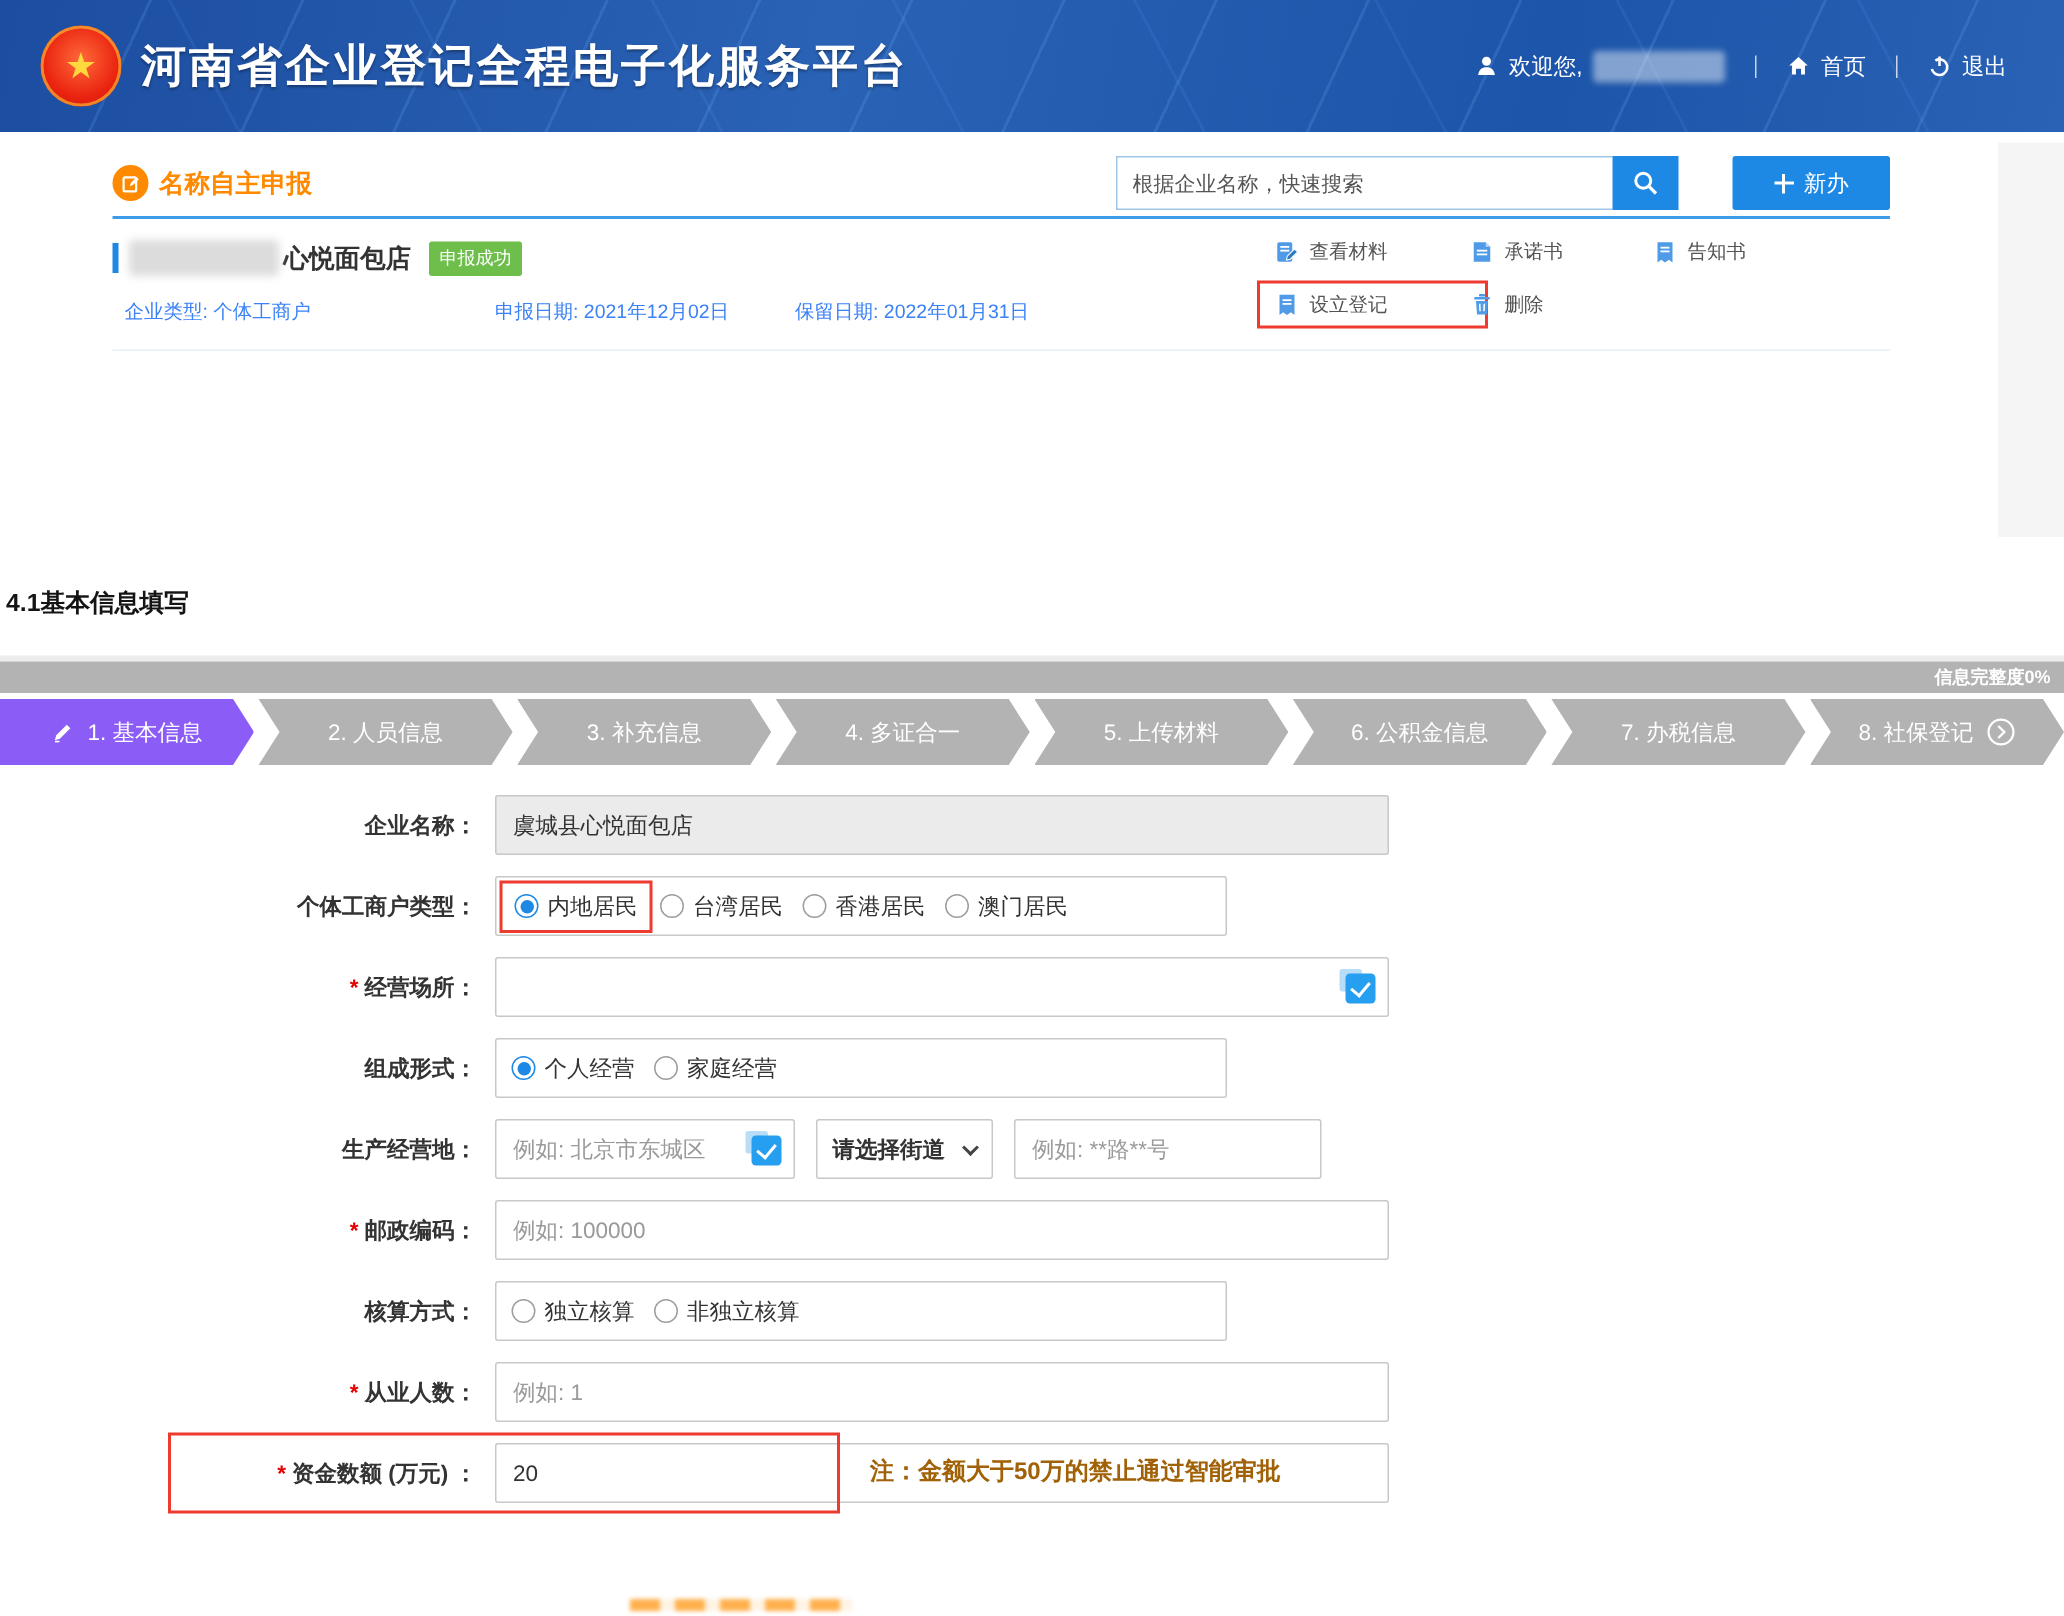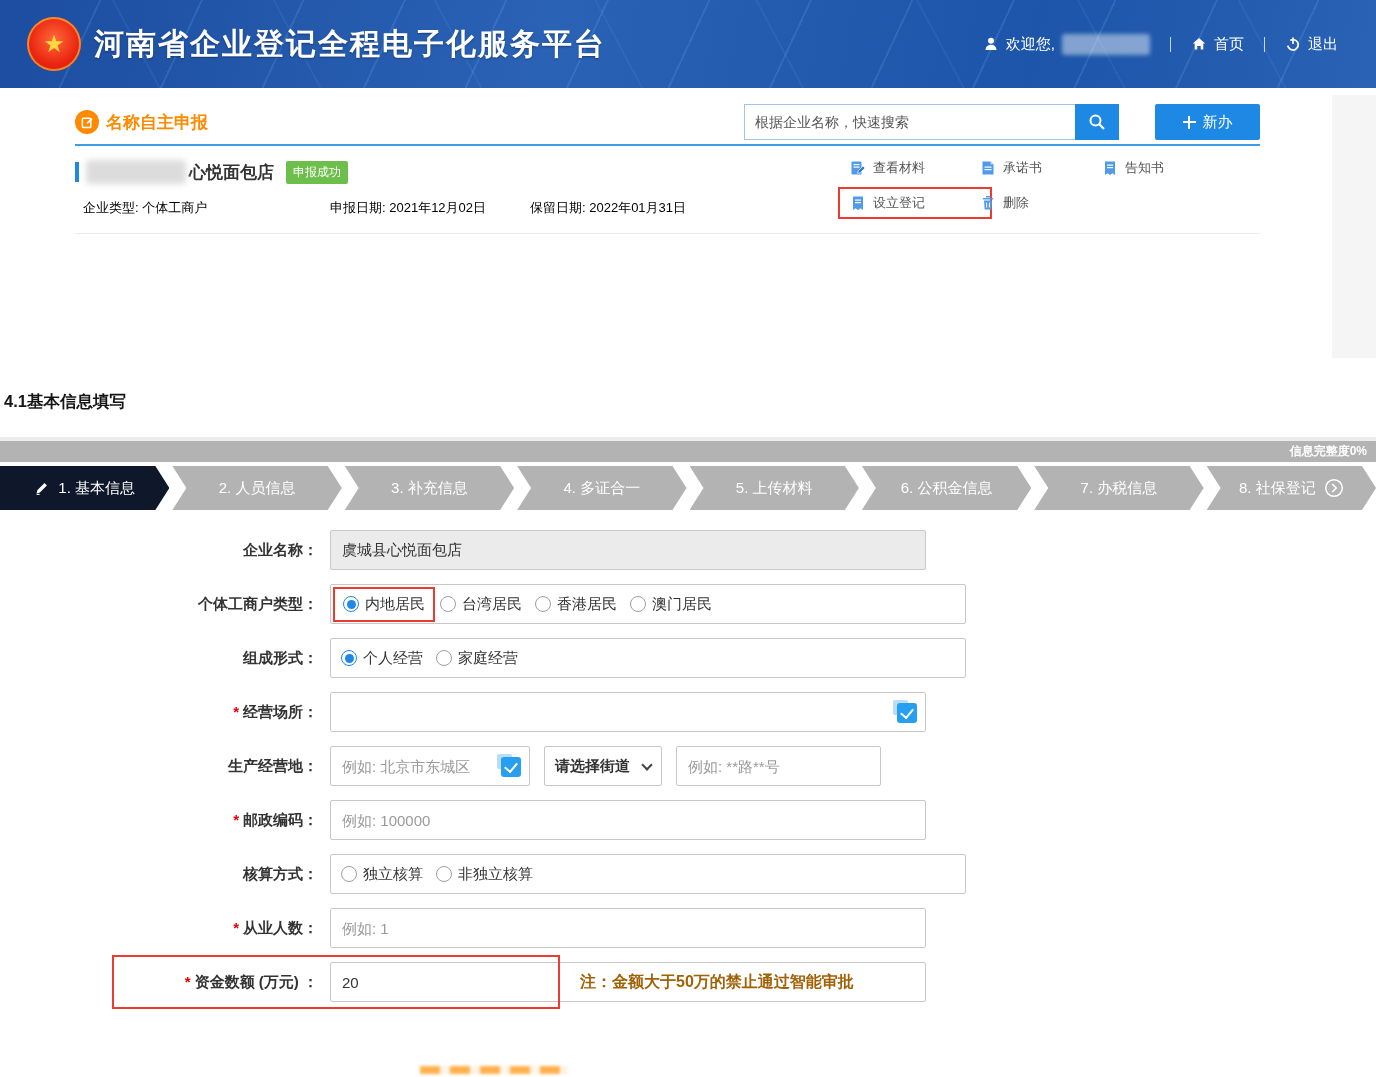--- a/index.html
+++ b/index.html
@@ -45,21 +45,21 @@
   .plus { width:13px; height:13px; position:relative; flex:none; }
   .plus::before { content:""; position:absolute; left:0; top:5.5px; width:13px; height:2px; background:#fff; }
   .plus::after  { content:""; position:absolute; left:5.5px; top:0; width:2px; height:13px; background:#fff; }
 
   .record { position:relative; height:88px; border-bottom:1px solid #e7eef5; }
   .record-title-row { display:flex; align-items:center; gap:7px; padding-top:14px; }
   .vbar { width:4px; height:20px; background:#1e88e5; flex:none; }
   .blur-name-record { width:100px; height:24px; border-radius:3px; background:#dcdcdc; filter:blur(3px); }
   .record-name { font-size:17px; font-weight:bold; color:#333; margin-left:-4px; }
   .badge { background:#6ebe4b; color:#fff; font-size:12px; padding:3px 7px; border-radius:2px; margin-left:5px; }
-  .record-meta { display:flex; margin-top:15px; font-size:13px; color:#000000; }
+  .record-meta { display:flex; margin-top:15px; font-size:13px; color:#3b82f6; }
   .meta-type { margin-left:8px; width:247px; }
   .meta-declare { width:200px; }
   .record-actions { position:absolute; left:775px; top:13px; display:grid;
     grid-template-columns:130px 122px auto; row-gap:17px; }
   .action-link { display:flex; align-items:center; gap:7px; font-size:13px; color:#555; cursor:pointer; }
   .hl-red-action { display:inline-flex; border:2px solid #ed3b2f; padding:5px 10px; margin:-7px -12px; }
   .right-strip { position:absolute; right:0; top:95px; width:44px; height:263px; background:#f4f5f4; }
 
   
   .doc-heading { position:absolute; left:4px; top:391px; font-size:16.5px; font-weight:bold; color:#141414; }
@@ -67,34 +67,34 @@
   
   .wizard { position:absolute; left:0; top:437px; width:1376px; }
   .strip-light { height:4px; background:#ececec; }
   .progress-bar { height:21px; background:#b3b3b3; color:#fff; font-size:12px; font-weight:bold;
     text-align:right; line-height:21px; padding-right:9px; }
   .steps { display:flex; gap:3px; height:44px; margin-top:4px; }
   .step { flex:1; background:#b3b3b3; color:#fff; font-size:15px; display:flex; align-items:center;
     justify-content:center; gap:8px; cursor:pointer;
     clip-path:polygon(0 0, calc(100% - 14px) 0, 100% 50%, calc(100% - 14px) 100%, 0 100%, 14px 50%); }
   .step.first { clip-path:polygon(0 0, calc(100% - 14px) 0, 100% 50%, calc(100% - 14px) 100%, 0 100%); }
-  .step.active { background:#0f172a; }
+  .step.active { background:#8b5cf6; }
 
   
   .reg-form { position:absolute; left:0; top:530px; width:1376px; }
   .form-row { display:flex; align-items:center; height:40px; margin-bottom:14px; position:relative; }
   .form-label { width:318px; text-align:right; padding-right:0; font-size:15px; font-weight:bold;
     color:#333; flex:none; }
   .req { color:#e60000; margin-right:4px; font-weight:bold; }
   .field { margin-left:12px; }
   .text-input { width:596px; height:40px; border:1px solid #c8c8c8; border-radius:2px; padding:0 11px;
     font-size:15px; color:#333; outline:none; font-family:inherit; background:#fff; }
   .text-input::placeholder { color:#9a9a9a; }
   .text-input.disabled { background:#ebebeb; color:#333; }
-  .group-box { width:636px; height:40px; border:1px solid #c8c8c8; border-radius:2px; display:flex;
+  .group-box { width:488px; height:40px; border:1px solid #c8c8c8; border-radius:2px; display:flex;
     align-items:center; padding:0 10px; background:#fff; }
   .opt { display:flex; align-items:center; gap:6px; margin-right:13px; font-size:15px; color:#333; cursor:pointer; }
   .radio { width:16px; height:16px; border:1px solid #9e9e9e; border-radius:50%; background:#fff; flex:none; }
   .radio.checked { border:1px solid #1e88e5; position:relative; }
   .radio.checked::after { content:""; position:absolute; left:2.5px; top:2.5px; width:9px; height:9px;
     border-radius:50%; background:#1e88e5; }
   .hl-red-opt { display:flex; align-items:center; border:2px solid #ed3b2f; padding:6px 8px;
     margin:-6px 5px -6px -8px; }
   .ctrl-wrap { position:relative; display:flex; align-items:center; }
   .picker { position:relative; width:24px; height:23px; flex:none; cursor:pointer; }
@@ -332,45 +332,45 @@
         <span>香港居民</span>
       </span>
       <span class="opt">
         <span class="radio"></span>
         <span>澳门居民</span>
       </span>
     </div>
   </div>
 
   <div class="form-row">
-    <div class="form-label">组成形式：</div>
-    <div class="group-box field">
-      <span class="opt">
-        <span class="radio checked"></span>
-        <span>个人经营</span>
-      </span>
-      <span class="opt">
-        <span class="radio"></span>
-        <span>家庭经营</span>
-      </span>
-    </div>
-  </div>
-
-  <div class="form-row">
     <div class="form-label"><span class="req">*</span><span>经营场所：</span></div>
     <div class="ctrl-wrap field">
       <input class="text-input" type="text" style="">
       <span class="picker inline">
         <i class="picker-back"></i>
           <i class="picker-front"></i>
       </span>
     </div>
   </div>
 
   <div class="form-row">
+    <div class="form-label">组成形式：</div>
+    <div class="group-box field">
+      <span class="opt">
+        <span class="radio checked"></span>
+        <span>个人经营</span>
+      </span>
+      <span class="opt">
+        <span class="radio"></span>
+        <span>家庭经营</span>
+      </span>
+    </div>
+  </div>
+
+  <div class="form-row">
     <div class="form-label">生产经营地：</div>
     <div class="ctrl-wrap field">
       <input class="text-input" style="width: 200px;" type="text" placeholder="例如: 北京市东城区">
       <span class="picker inline">
         <i class="picker-back"></i>
           <i class="picker-front"></i>
       </span>
     </div>
     <div class="select-box">
       <span>请选择街道</span>

